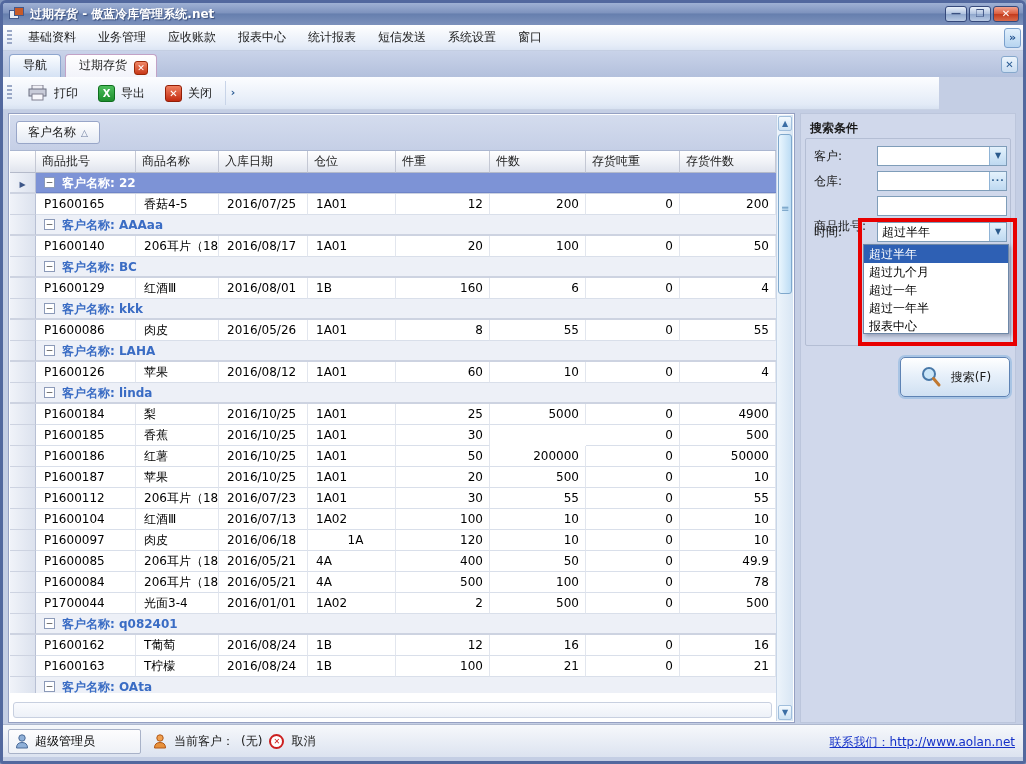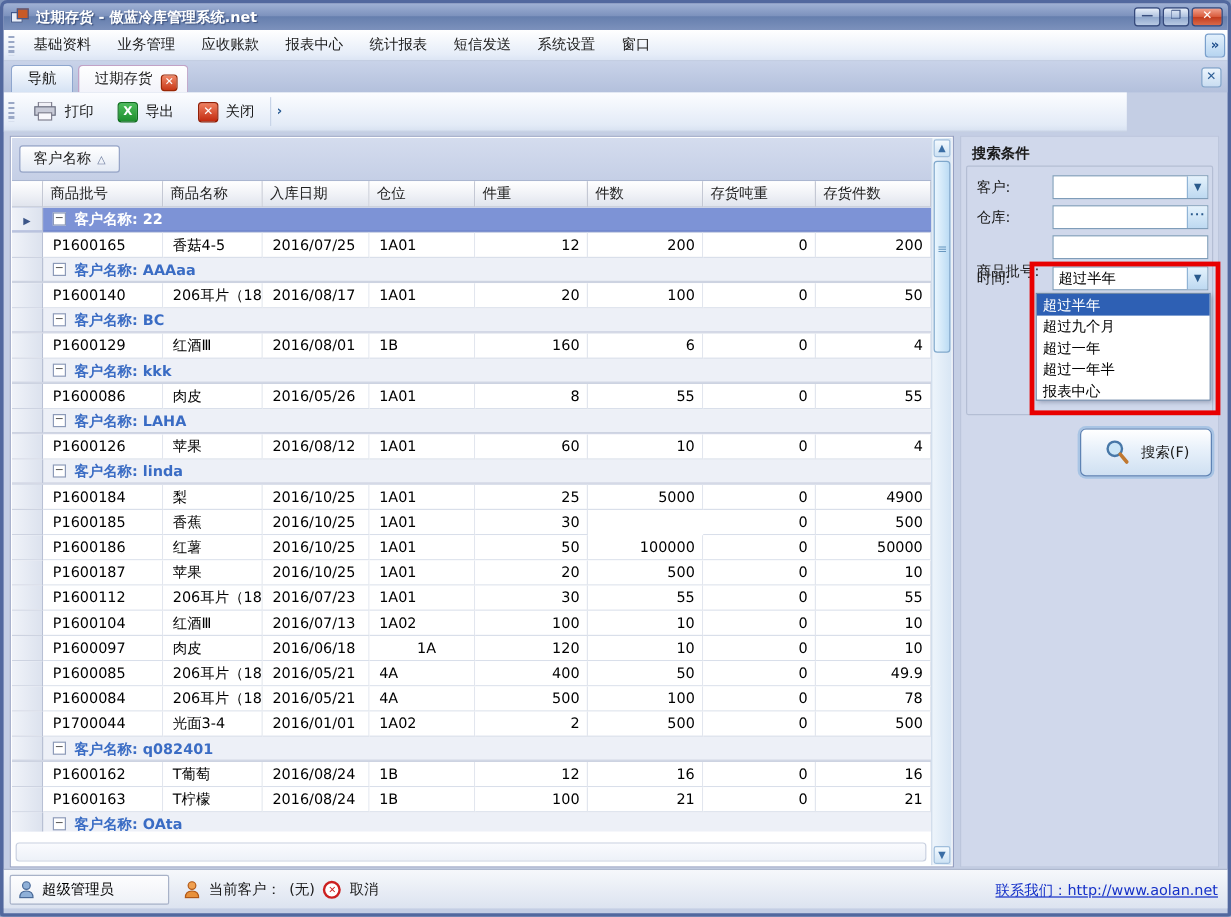--- a/index.html
+++ b/index.html
@@ -314,21 +314,21 @@
           <div class="cell c6 num" style="width: 94px;">0</div>
           <div class="cell c7 num" style="width: 96px;">500</div>
         </div>
         <div class="row data-row">
           <div class="ind"></div>
           <div class="cell c0" style="width: 100px;">P1600186</div>
           <div class="cell c1" style="width: 83px;">红薯</div>
           <div class="cell c2" style="width: 89px;">2016/10/25</div>
           <div class="cell c3" style="width: 88px;">1A01</div>
           <div class="cell c4 num" style="width: 94px;">50</div>
-          <div class="cell c5 num" style="width: 96px;">100000</div>
+          <div class="cell c5 num" style="width: 96px;">200000</div>
           <div class="cell c6 num" style="width: 94px;">0</div>
           <div class="cell c7 num" style="width: 96px;">50000</div>
         </div>
         <div class="row data-row">
           <div class="ind"></div>
           <div class="cell c0" style="width: 100px;">P1600187</div>
           <div class="cell c1" style="width: 83px;">苹果</div>
           <div class="cell c2" style="width: 89px;">2016/10/25</div>
           <div class="cell c3" style="width: 88px;">1A01</div>
           <div class="cell c4 num" style="width: 94px;">20</div>

